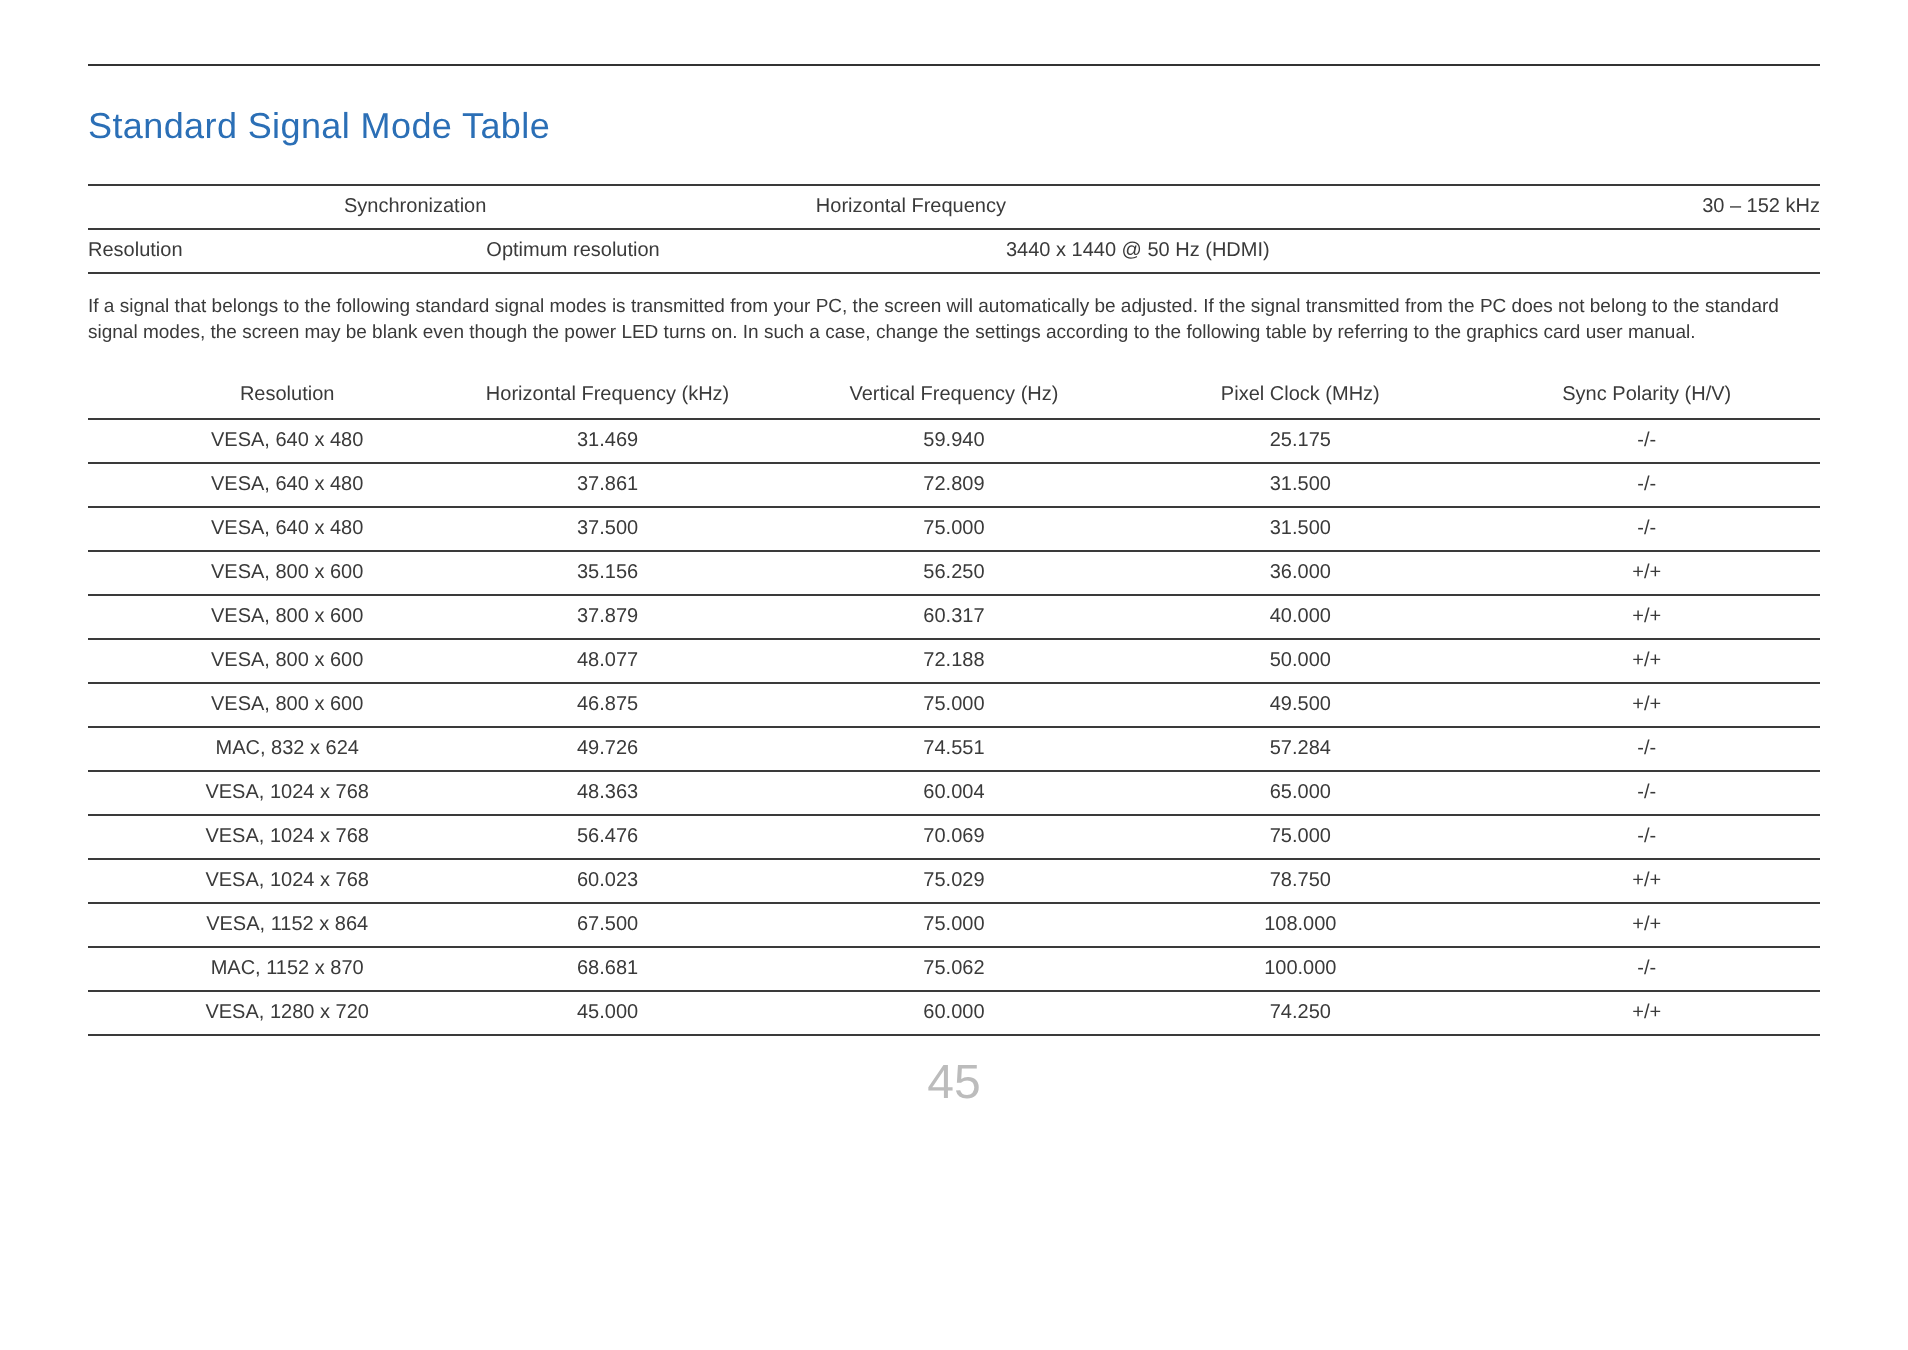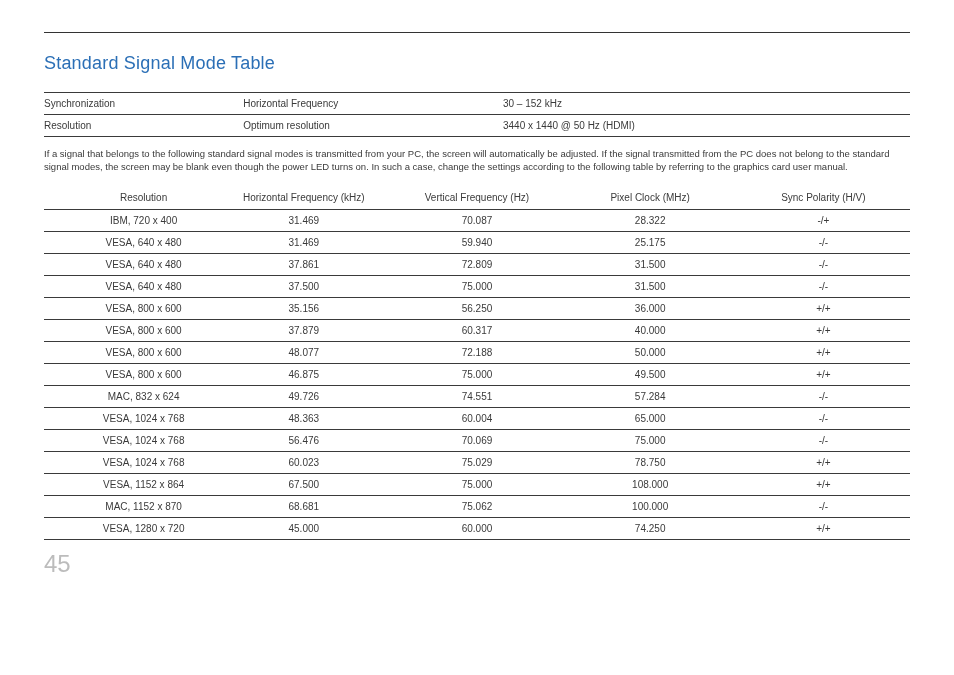--- a/index.html
+++ b/index.html
@@ -32,20 +32,21 @@
   table.spec td {
     padding: 5px 0 5px 0;
     border-bottom: 0.5px solid #3a3a3a;
     font-size: 10px;
     color: #3a3a3a;
     text-align: left;
     vertical-align: middle;
   }
   table.spec tr:first-child td {
     border-top: 0.5px solid #3a3a3a;
+    text-align: right;
   }
   p.note {
     font-size: 9.5px;
     line-height: 1.4;
     color: #3a3a3a;
     margin: 10px 0 12px 0;
   }
   table.modes {
     width: 100%;
     border-collapse: collapse;
@@ -64,21 +65,21 @@
     border-bottom: 0.5px solid #3a3a3a;
     color: #3a3a3a;
   }
   table.modes td:first-child,
   table.modes th:first-child {
     text-align: center;
     padding-left: 36px;
     padding-right: 10px;
   }
   .pagenum {
-    text-align: left;
+    text-align: center;
     font-size: 24px;
     color: #bcbcbc;
     margin-top: 10px;
     font-weight: 400;
   }
 </style>
 </head>
 <body>
 
 <hr class="top-rule">
@@ -119,27 +120,20 @@
       <tr id="modes-head">
         <th>Resolution</th>
         <th>Horizontal Frequency (kHz)</th>
         <th>Vertical Frequency (Hz)</th>
         <th>Pixel Clock (MHz)</th>
         <th>Sync Polarity (H/V)</th>
       </tr>
     </thead>
   <tbody id="modes-body">
       <tr>
-        <td>IBM, 720 x 400</td>
-        <td>31.469</td>
-        <td>70.087</td>
-        <td>28.322</td>
-        <td>-/+</td>
-      </tr>
-      <tr>
         <td>VESA, 640 x 480</td>
         <td>31.469</td>
         <td>59.940</td>
         <td>25.175</td>
         <td>-/-</td>
       </tr>
       <tr>
         <td>VESA, 640 x 480</td>
         <td>37.861</td>
         <td>72.809</td>

